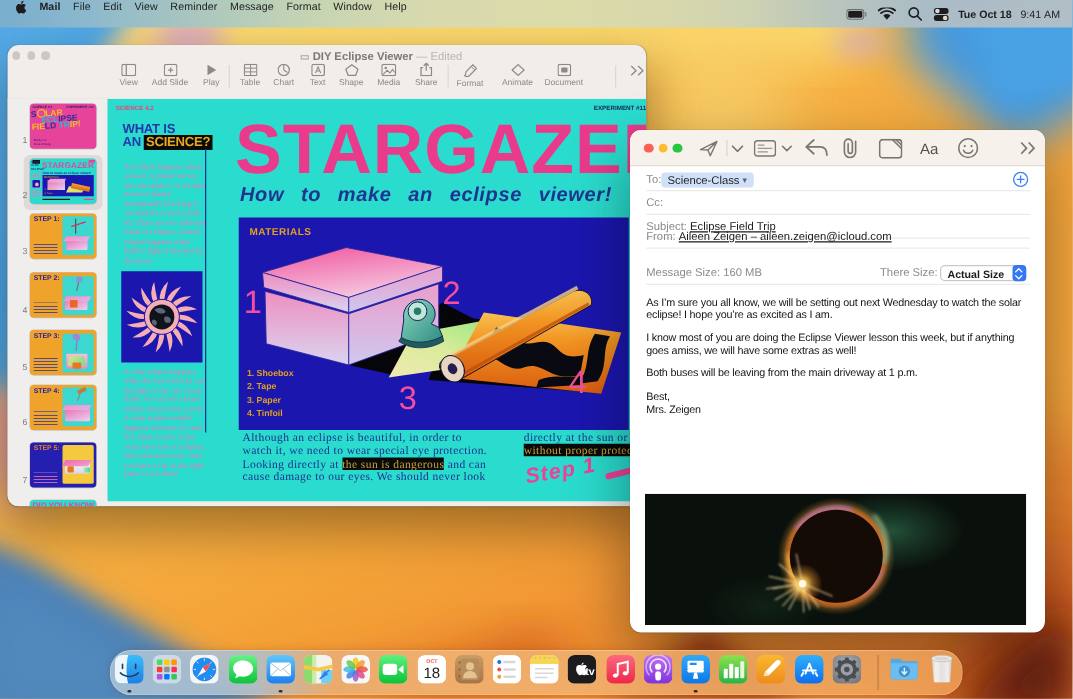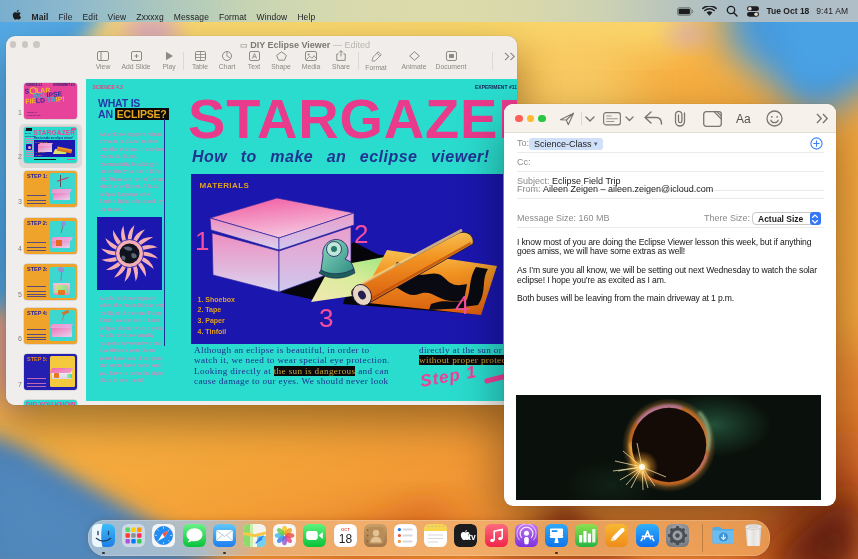--- a/index.html
+++ b/index.html
@@ -3,21 +3,21 @@
 <meta charset="utf-8">
 <style>
 * { margin:0; padding:0; box-sizing:border-box; }
 html,body { width:858px; height:559px; overflow:hidden; font-family:"Liberation Sans",sans-serif; }
 #desk { position:absolute; inset:0; width:858px; height:559px; overflow:hidden; }
 .abs { position:absolute; }
 
 
 #menubar { position:absolute; left:0; top:0; width:858px; height:22px;
   background:linear-gradient(90deg,#79aecd 0%,#8cb8cd 8%,#a9c6bf 18%,#c6d4b3 29%,#d8daae 40%,#dcdbaa 52%,#d8d8ac 62%,#cdd2b2 70%,#b9c5bd 78%,#aabcc6 86%,#b0bec7 100%);
-  display:flex; align-items:flex-end; color:#1d1d1f; font-size:8.5px; }
+  display:flex; align-items:flex-start; color:#1d1d1f; font-size:8.5px; }
 #menubar .mi { margin:0 5px; letter-spacing:0.1px; }
 #menubar .b { font-weight:bold; }
 #menubar .right { position:absolute; right:10px; top:0; height:22px; display:flex; align-items:center; gap:0; }
 
 
 #keynote { position:absolute; left:6px; top:36px; width:511px; height:369px; border-radius:9px;
   background:#f0edea; box-shadow:0 18px 40px rgba(0,0,0,.35), 0 0 1px rgba(0,0,0,.3); overflow:hidden; }
 #mail { position:absolute; left:504px; top:104px; width:332px; height:402px; border-radius:9px;
   background:#fff; box-shadow:0 22px 50px rgba(0,0,0,.4), 0 0 1px rgba(0,0,0,.35); overflow:hidden; }
 
@@ -35,21 +35,21 @@
 .thumb { position:absolute; left:18px; width:53px; height:36px; border-radius:3px; overflow:hidden; box-shadow:0 0 0 0.5px rgba(0,0,0,.18); }
 .tnum { position:absolute; left:8px; width:8px; text-align:right; font-size:7px; color:#7e7a76; }
 .sel { position:absolute; left:13px; width:63px; height:44px; border-radius:5px; background:#dddbd9; }
 
 
 #slide { position:absolute; left:80px; top:43px; width:431px; height:321.5px; background:#2adcce; overflow:hidden; }
 
 
 #mail-toolbar { position:absolute; left:0; top:0; width:100%; height:28.5px; background:#f6f1eb; border-bottom:1px solid #e2dcd4; }
 .mrow { position:absolute; left:13px; right:12px; height:19px; border-bottom:1px solid #ebebeb; font-size:9px; color:#8a8a8a; display:flex; align-items:center; }
-.mrow .val { color:#1b1b1b; }
+.mrow .val { color:#1b1b1b;text-decoration:underline; }
 #mail-body { position:absolute; left:13px; top:134px; width:311px; font-size:8.6px; letter-spacing:-0.15px; color:#151515; line-height:9.45px; }
 #mail-body p { margin-bottom:9.3px; }
 
 
 #dock { position:absolute; left:88px; top:519.5px; width:682px; height:36.5px; border-radius:17px;
   background:linear-gradient(90deg, rgba(167,193,213,.92) 0%, rgba(176,192,205,.9) 17%, rgba(233,174,116,.9) 26%, rgba(242,180,117,.88) 40%, rgba(242,177,110,.88) 60%, rgba(240,168,97,.88) 80%, rgba(238,160,87,.88) 100%);
   box-shadow: inset 0 0 0 0.5px rgba(255,255,255,.35), 0 0 6px rgba(120,50,10,.25); }
 .di { position:absolute; top:523.5px; width:23px; height:23px; border-radius:5.5px; overflow:hidden; }
 .dot { position:absolute; top:551.5px; width:2.5px; height:2.5px; border-radius:50%; background:rgba(20,10,5,.8); }
 </style>
@@ -297,21 +297,21 @@
       <div class="tnum" style="top:74px;">2</div>
       <div class="tnum" style="top:118.5px;">3</div>
       <div class="tnum" style="top:166px;">4</div>
       <div class="tnum" style="top:212px;">5</div>
       <div class="tnum" style="top:255.5px;">6</div>
       <div class="tnum" style="top:301.5px;">7</div>
     </div>
     <div id="slide">
       <div style="position:absolute;left:6.5px;top:5px;font-size:5px;font-weight:bold;color:#e8457f;">SCIENCE 4.2</div>
       <div style="position:absolute;left:389px;top:5px;font-size:5px;font-weight:bold;color:#1d2458;">EXPERIMENT #11</div>
-      <div style="position:absolute;left:12px;top:19px;font-size:10.5px;font-weight:bold;color:#2439a8;line-height:11.3px;letter-spacing:-0.2px;">WHAT IS<br>AN<span style="background:#0a0a0a;color:#e8a81e;padding:0 2px;margin-left:2px;">ECLIPSE?</span></div>
+      <div style="position:absolute;left:12px;top:19px;font-size:10.5px;font-weight:bold;color:#2439a8;line-height:11.3px;letter-spacing:-0.2px;">WHAT IS<br>AN<span style="background:#0a0a0a;color:#e8a81e;padding:0 2px;margin-left:2px;">SCIENCE?</span></div>
       <div style="position:absolute;left:13px;top:52px;width:66px;font-family:'Liberation Serif',serif;font-size:6.1px;line-height:7.45px;color:#ec7bb2;">An eclipse happens when a moon or planet moves into the shadow of another moon or planet, momentarily blocking it out entirely or just a little bit. There are two different kinds of eclipses. A lunar eclipse happens when Earth’s light is blocked by the moon.</div>
       <div style="position:absolute;left:11px;top:138px;width:65px;height:73px;background:#1b16ae;">
         <svg width="65" height="73" viewBox="0 0 65 73">
           <g transform="translate(32.5,36.5)">
             <g fill="#f4aeb4">
                 <path d="M-1.7,-12.7 Q-2.6,-21.6 5.0,-28.4 Q3.1,-21.6 1.7,-12.7 Z"></path>
                 <path d="M3.3,-12.4 Q5.9,-21.0 15.5,-24.3 Q11.1,-18.7 6.4,-11.1 Z"></path>
                 <path d="M7.8,-10.2 Q13.5,-17.1 23.6,-16.5 Q17.5,-13.0 10.2,-7.8 Z"></path>
                 <path d="M11.1,-6.4 Q19.0,-10.7 28.1,-6.2 Q21.1,-5.4 12.4,-3.3 Z"></path>
                 <path d="M12.7,-1.7 Q21.6,-2.6 28.4,5.0 Q21.6,3.1 12.7,1.7 Z"></path>
@@ -535,23 +535,24 @@
         <circle cx="153" cy="50" r="37.2" fill="#150b06"></circle>
         <circle cx="126" cy="72" r="16" fill="url(#eg2)"></circle>
         <g stroke="#ffedb0" stroke-opacity="0.8" stroke-width="0.9" filter="url(#eb2)">
           <path d="M126,72 l-27,-6 M126,72 l-29,4 M126,72 l-22,13 M126,72 l-11,21 M126,72 l1,23 M126,72 l-19,-16 M126,72 l13,19 M126,72 l-5,-24 M126,72 l24,10 M126,72 l-24,4 M126,72 l-16,18 M126,72 l6,21"></path>
         </g>
         <circle cx="126" cy="72" r="5.5" fill="url(#eg2)"></circle>
         <circle cx="126" cy="72" r="3" fill="#fffbe8"></circle>
       </svg>
     </div>
     <div id="mail-body">
+      <p>As I’m sure you all know, we will be setting out next Wednesday to watch the solar eclipse! I hope you’re as excited as I am.</p>
       <p>I know most of you are doing the Eclipse Viewer lesson this week, but if anything goes amiss, we will have some extras as well!</p>
-      <p>As I’m sure you all know, we will be setting out next Wednesday to watch the solar eclipse! I hope you’re as excited as I am.</p>
       <p>Both buses will be leaving from the main driveway at 1 p.m.</p>
+      <p style="margin-bottom:0">Best,<br>Mrs. Zeigen</p>
     </div>
   </div>
 
   <div id="dock"></div>
   <div class="di" style="left:91.9px;"><svg width="23" height="23" viewBox="0 0 23 23">
         <defs>
           <linearGradient id="fnd" x1="0" y1="0" x2="0" y2="1">
             <stop offset="0" stop-color="#3bbdf8"></stop>
             <stop offset="1" stop-color="#1d7ee6"></stop>
           </linearGradient>
@@ -822,21 +823,21 @@
 
   <div id="menubar">
     <svg width="9.5" height="11.5" viewBox="0 0 24 28" style="margin:0 5px 2px 12px;">
         <path d="M19.2,14.9c0-3.2,2.6-4.7,2.7-4.8c-1.5-2.2-3.8-2.5-4.6-2.5c-2-.2-3.8,1.2-4.8,1.2c-1,0-2.5-1.1-4.2-1.1C6.2,7.7,4.2,9,3.1,10.9c-2.2,3.8-.6,9.5,1.6,12.6c1.1,1.5,2.3,3.2,4,3.1c1.6-.1,2.2-1,4.2-1c2,0,2.5,1,4.2,1c1.7,0,2.8-1.5,3.9-3.1c1.2-1.8,1.7-3.5,1.7-3.6C22.6,19.9,19.2,18.6,19.2,14.9z" fill="#1d1d1f"></path>
         <path d="M15.9,5.2c.9-1.1,1.5-2.6,1.3-4.1c-1.3.1-2.9.9-3.8,2c-.8,1-1.6,2.5-1.4,4C13.5,7.2,15,6.3,15.9,5.2z" fill="#1d1d1f"></path>
       </svg>
     <span class="mi b">Mail</span>
     <span class="mi">File</span>
     <span class="mi">Edit</span>
     <span class="mi">View</span>
-    <span class="mi">Zxxxxg</span>
+    <span class="mi">Reminder</span>
     <span class="mi">Message</span>
     <span class="mi">Format</span>
     <span class="mi">Window</span>
     <span class="mi">Help</span>
     <span class="right">
       <svg width="17" height="9" viewBox="0 0 20 10" style="margin-right:8px">
           <rect x="0.5" y="0.5" width="16" height="9" rx="2.4" fill="none" stroke="#1d1d1f" stroke-opacity=".5" stroke-width="1"></rect>
           <rect x="1.8" y="1.8" width="13.4" height="6.4" rx="1.4" fill="#1d1d1f"></rect>
           <path d="M17.8,3.2 a2.4,2.4 0 0 1 0,3.6" stroke="#1d1d1f" stroke-opacity=".5" fill="none" stroke-width="1"></path>
         </svg>

